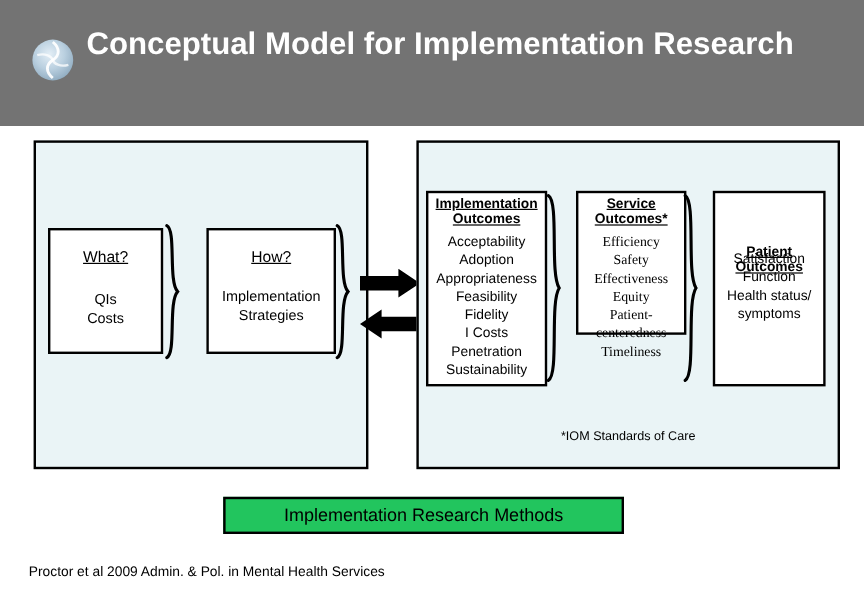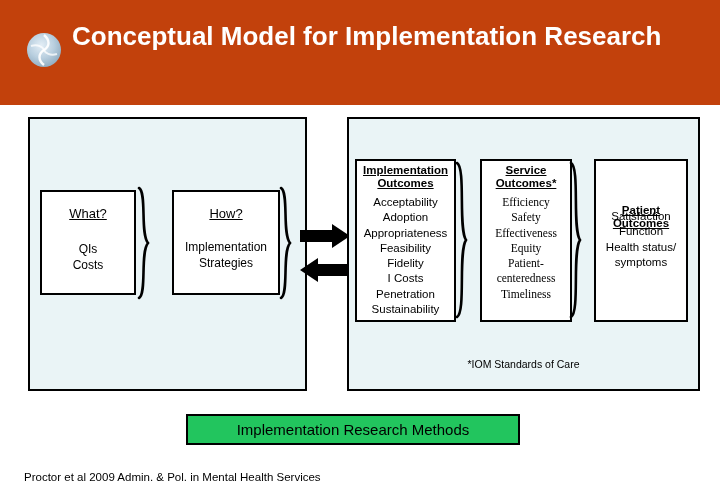--- a/index.html
+++ b/index.html
@@ -6,21 +6,21 @@
   body{
     width:720px;height:504px;
     background:#ffffff;
     font-family:"Liberation Sans", sans-serif;
     overflow:hidden;
     position:relative;
   }
   
   #header{
     position:absolute;left:0;top:0;width:720px;height:105px;
-    background:#c2410c;
+    background:#737373;
   }
   #logo{
     position:absolute;left:23px;top:29px;width:42px;height:42px;
   }
   #title{
     position:absolute;left:72px;top:20px;width:600px;
     color:#ffffff;font-size:26px;font-weight:bold;line-height:1.28;
     letter-spacing:0px;
   }
   
@@ -48,21 +48,21 @@
   #box-how{left:172px;top:190px;width:108px;height:105px;}
   #box-how .bx-title{position:absolute;left:0;right:0;top:14px;}
   #box-how .bx-body{position:absolute;left:0;right:0;top:48px;}
 
   #box-impl{left:355px;top:159px;width:101px;height:163px;}
   #box-impl .bx-head{position:absolute;left:0;right:0;top:3px;
       font-size:11.5px;font-weight:bold;text-decoration:underline;line-height:1.15;}
   #box-impl .bx-list{position:absolute;left:0;right:0;top:34px;
       font-size:11.5px;line-height:1.33;}
 
-  #box-serv{left:480px;top:159px;width:92px;height:163px;}
+  #box-serv{left:480px;top:159px;width:92px;height:120px;}
   #box-serv .bx-head{position:absolute;left:0;right:0;top:3px;
       font-size:11.5px;font-weight:bold;text-decoration:underline;line-height:1.15;}
   #box-serv .bx-list{position:absolute;left:0;right:0;top:34px;
       font-size:11.5px;line-height:1.33;font-family:Liberation Serif, serif;}
 
   #box-pat{left:594px;top:159px;width:94px;height:163px;}
   #box-pat .bx-head{position:absolute;left:0;right:0;top:3px;
       font-size:11.5px;font-weight:bold;text-decoration:underline;line-height:1.15;margin-top:40px;}
   #box-pat .bx-list{position:absolute;left:0;right:0;top:48px;
       font-size:11.5px;line-height:1.33;}

